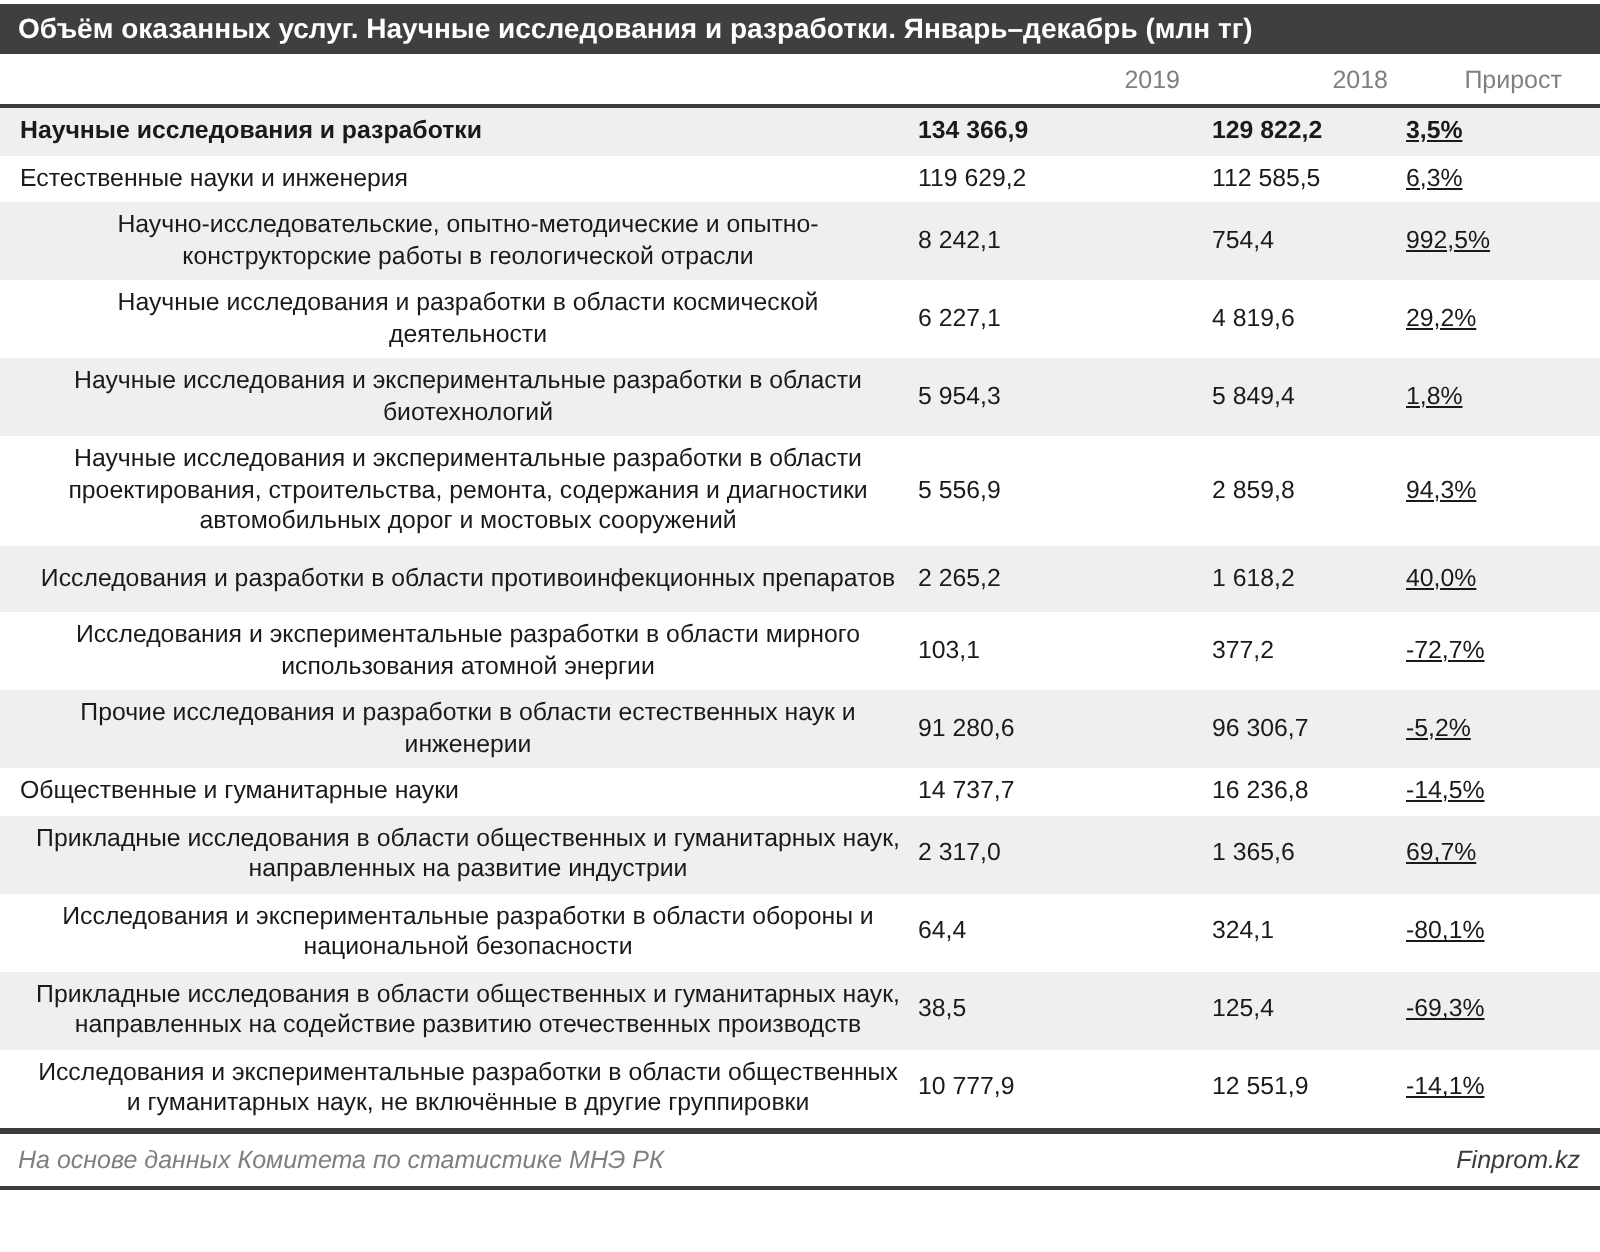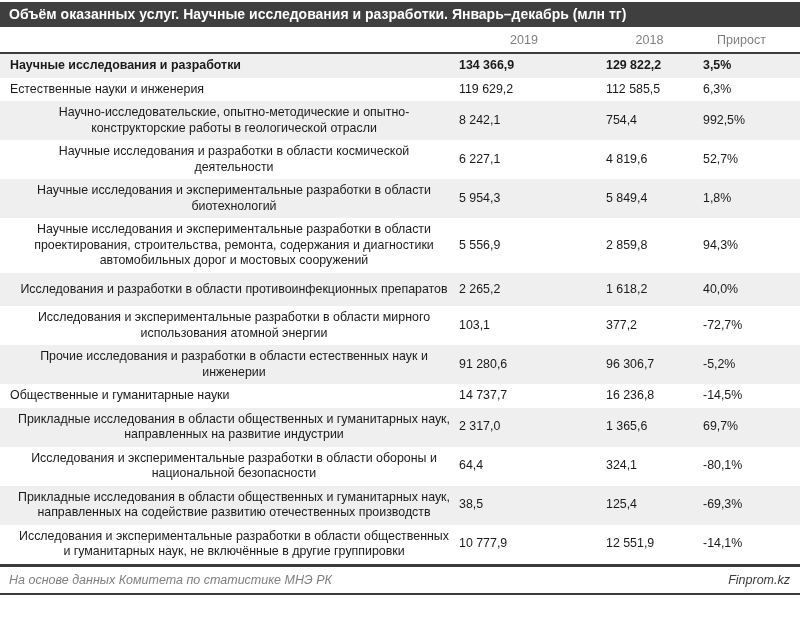--- a/index.html
+++ b/index.html
@@ -26,21 +26,21 @@
     border-collapse: collapse;
     width: 800px;
     table-layout: fixed;
   }
   thead th {
     font-weight: normal;
     color: var(--header_text, #7f7f7f);
     font-size: 12.5px;
     height: 25px;
     vertical-align: middle;
-    text-align: center;
+    text-align: right;
     background: #ffffff;
     border-bottom: 2px solid var(--border_dark, #3b3b3b);
     padding: 0;
   }
   thead th.h-label { text-align: left; }
   thead th.h1 { padding-right: 15px; }
   thead th.h2 { padding-right: 8px; }
   thead th.h3 { padding-right: 19px; }
   tbody td {
     font-size: 12.4px;
@@ -51,21 +51,21 @@
     vertical-align: middle;
   }
   tbody tr:nth-child(odd) { background: var(--row_alt_bg, #efefef); }
   tbody tr:nth-child(even) { background: #ffffff; }
   td.label { padding-left: 10px; padding-right: 8px; }
   tr.level1 td.label { padding-left: 18px; text-align: center; }
   tr.bold td { font-weight: bold; }
   td.num { text-align: left; white-space: nowrap; }
   td.num.c1 { padding-right: 3px; }
   td.num.c2 { padding-right: 3px; }
-  td.num.c3 { padding-right: 17px; }
+  td.num.c3 { padding-right: 17px; text-decoration: underline; }
   
   tbody tr:nth-child(7) td { padding-top: 9px; padding-bottom: 9px; }
   .footer {
     border-top: 3px solid var(--border_dark, #3b3b3b);
     border-bottom: 2px solid var(--border_dark, #3b3b3b);
     height: 26px;
     display: flex;
     justify-content: space-between;
     align-items: center;
     padding: 0 10px 0 9px;
@@ -116,21 +116,21 @@
         <tr class="level1">
     <td class="label">Научно-исследовательские, опытно-методические и опытно-конструкторские работы в геологической отрасли</td>
     <td class="num c1">8 242,1</td>
     <td class="num c2">754,4</td>
     <td class="num c3">992,5%</td>
   </tr>
         <tr class="level1">
     <td class="label">Научные исследования и разработки в области космической деятельности</td>
     <td class="num c1">6 227,1</td>
     <td class="num c2">4 819,6</td>
-    <td class="num c3">52,7%</td>
+    <td class="num c3">29,2%</td>
   </tr>
         <tr class="level1">
     <td class="label">Научные исследования и экспериментальные разработки в области биотехнологий</td>
     <td class="num c1">5 954,3</td>
     <td class="num c2">5 849,4</td>
     <td class="num c3">1,8%</td>
   </tr>
         <tr class="level1">
     <td class="label">Научные исследования и экспериментальные разработки в области проектирования, строительства, ремонта, содержания и диагностики автомобильных дорог и мостовых сооружений</td>
     <td class="num c1">5 556,9</td>

